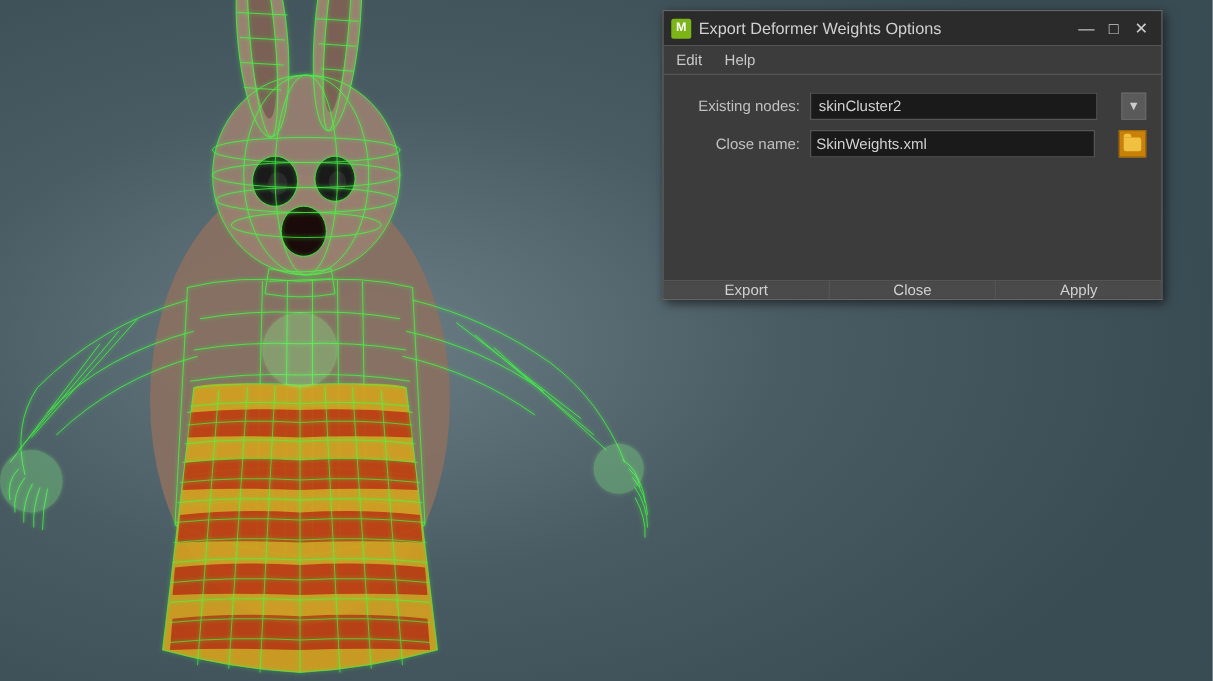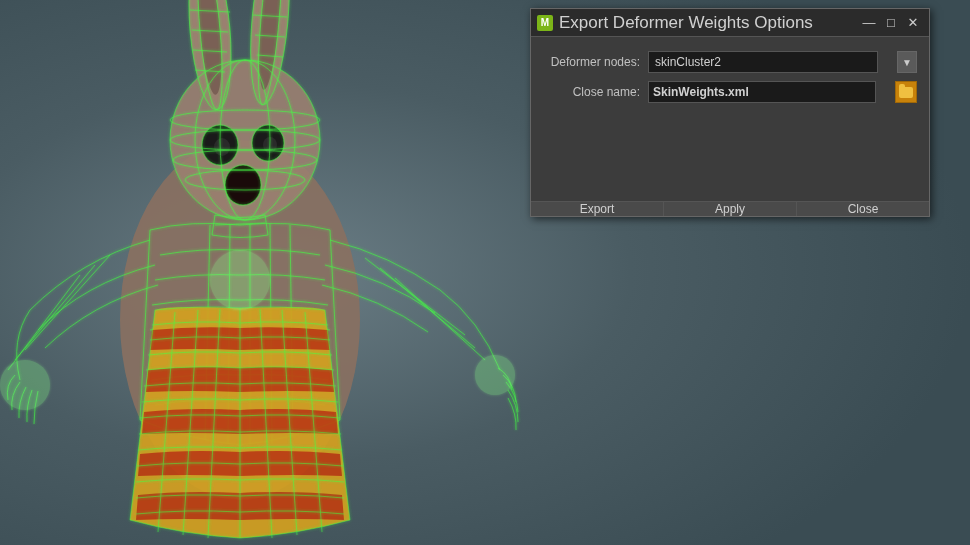--- a/index.html
+++ b/index.html
@@ -58,21 +58,21 @@
       margin-right: 6px;
       font-size: 10px;
       color: white;
       font-weight: bold;
       flex-shrink: 0;
     }
 
     .dialog-title {
       flex: 1;
       color: #d0d0d0;
-      font-size: 17px;
+      font-size: 13px;
       white-space: nowrap;
     }
 
     .dialog-controls {
       display: flex;
       gap: 2px;
       align-items: center;
     }
 
     .dialog-ctrl-btn {
@@ -177,21 +177,20 @@
 
     .text-input {
       flex: 1;
       height: 22px;
       background: #1a1a1a;
       border: 1px solid #555;
       color: #d0d0d0;
       font-size: 12px;
       padding: 0 4px;
       outline: none;
-      font-weight: bold;
     }
 
     .folder-btn {
       width: 22px;
       height: 22px;
       background: #c8820a;
       border: 1px solid #a06808;
       display: flex;
       align-items: center;
       justify-content: center;
@@ -428,25 +427,29 @@
       <span>M</span>
     </div>
     <span class="dialog-title">Export Deformer Weights Options</span>
     <div class="dialog-controls">
       <button class="dialog-ctrl-btn">—</button>
       <button class="dialog-ctrl-btn">□</button>
       <button class="dialog-ctrl-btn close-btn">✕</button>
     </div>
   </div>
 
+  <div class="dialog-menubar">
+    <span class="menu-item">Edit</span>
+    <span class="menu-item">Help</span>
+  </div>
 
   <div class="dialog-content">
 
     <div class="form-row">
-      <label class="form-label">Deformer nodes:</label>
+      <label class="form-label">Existing nodes:</label>
       <div class="form-input-wrapper">
         <div class="dropdown-input">
           <select>
             <option>skinCluster2</option>
           </select>
         </div>
         <div class="dropdown-arrow">▼</div>
       </div>
     </div>
 
@@ -458,16 +461,16 @@
           <div class="folder-icon-shape"></div>
         </div>
       </div>
     </div>
 
     <div class="dialog-empty"></div>
   </div>
 
   <div class="dialog-footer">
     <button class="footer-btn">Export</button>
+    <button class="footer-btn">Close</button>
     <button class="footer-btn">Apply</button>
-    <button class="footer-btn">Close</button>
   </div>
 </div>
 
 </body></html>

